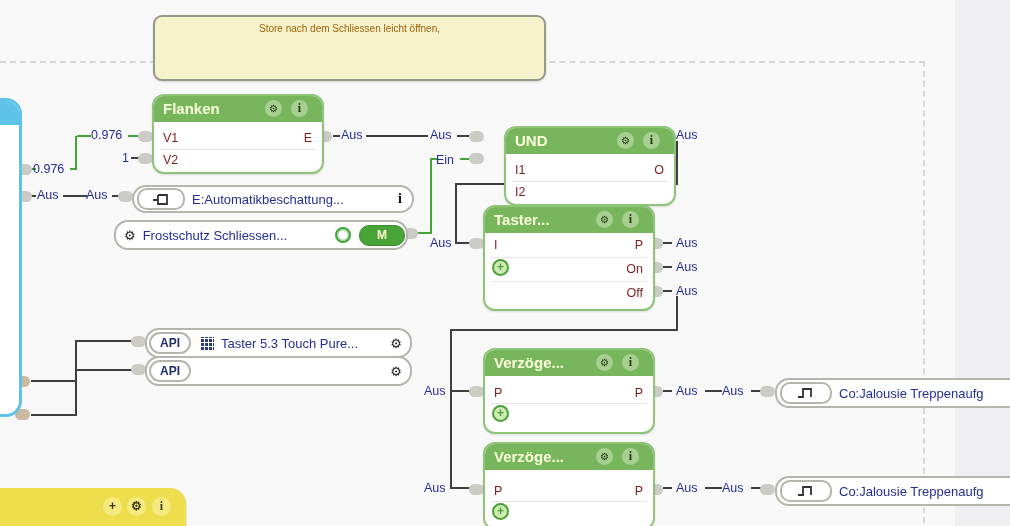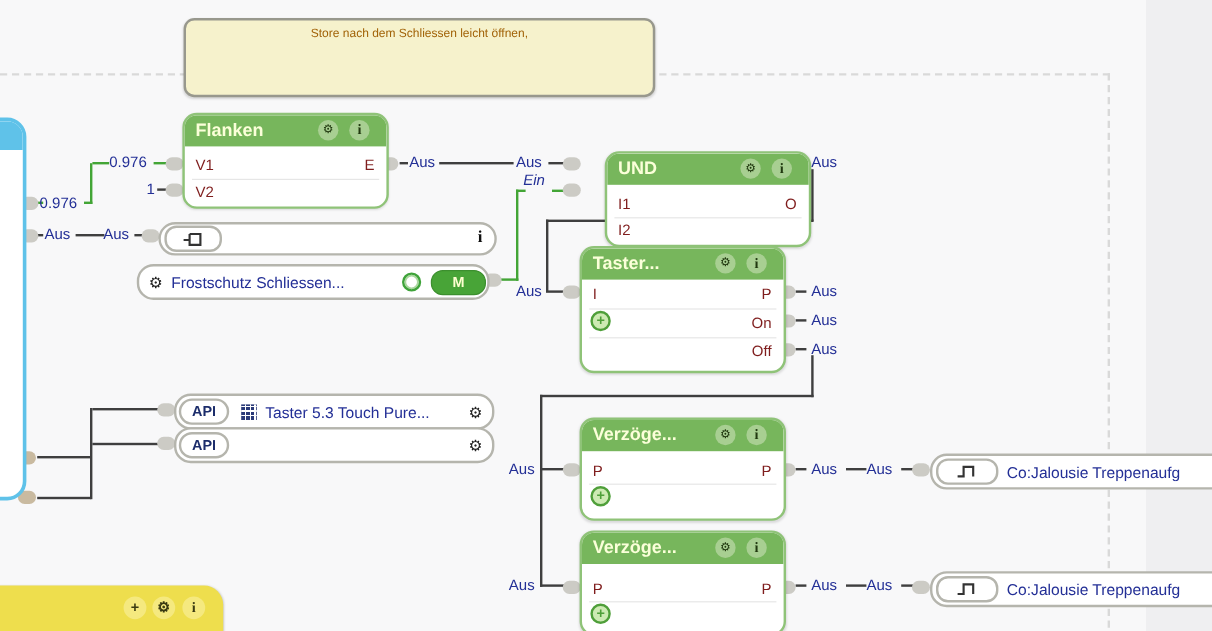--- a/index.html
+++ b/index.html
@@ -137,21 +137,21 @@
   <div class="nub" style="left:760px;top:386px;"></div>
   <div class="nub" style="left:760px;top:484px;"></div>
 
   <div class="lbl" style="left:33px;top:162px;">0.976</div>
   <div class="lbl" style="left:91px;top:128px;">0.976</div>
   <div class="lbl" style="left:114px;top:151px;width:15px;text-align:right;">1</div>
   <div class="lbl" style="left:37px;top:188px;">Aus</div>
   <div class="lbl" style="left:86px;top:188px;">Aus</div>
   <div class="lbl" style="left:341px;top:128px;">Aus</div>
   <div class="lbl" style="left:430px;top:128px;">Aus</div>
-  <div class="lbl" style="left:436px;top:143px;font-style:italic;">Ein</div>
+  <div class="lbl" style="left:436px;top:153px;">Ein</div>
   <div class="lbl" style="left:676px;top:128px;">Aus</div>
   <div class="lbl" style="left:430px;top:236px;">Aus</div>
   <div class="lbl" style="left:676px;top:236px;">Aus</div>
   <div class="lbl" style="left:676px;top:260px;">Aus</div>
   <div class="lbl" style="left:676px;top:284px;">Aus</div>
   <div class="lbl" style="left:424px;top:384px;">Aus</div>
   <div class="lbl" style="left:676px;top:384px;">Aus</div>
   <div class="lbl" style="left:722px;top:384px;">Aus</div>
   <div class="lbl" style="left:424px;top:481px;">Aus</div>
   <div class="lbl" style="left:676px;top:481px;">Aus</div>
@@ -228,20 +228,21 @@
     <div class="port" style="right:10px;top:40px;">P</div>
     <div class="sep" style="top:57px;"></div>
   </div>
 
   <div class="pill" style="left:132px;top:185px;width:278px;height:24px;">
     <span class="icap" style="width:44px;">
       <svg width="20" height="14" viewBox="0 0 20 14">
           <path d="M2 8 H7 M7 3 H16 V12 H7 V3" fill="none" stroke="#333" stroke-width="1.8"></path>
         </svg>
     </span>
+    <span class="txt">E:Automatikbeschattung...</span>
     <span class="infoletter">i</span>
   </div>
 
   <div class="pill" style="left:114px;top:220px;width:290px;height:26px;">
     <span class="gearglyph">⚙</span>
     <span class="txt">Frostschutz Schliessen...</span>
     <span class="ringico" style="margin-left:auto;"></span>
     <span class="mbadge" style="margin-right:1px;">M</span>
   </div>
 

